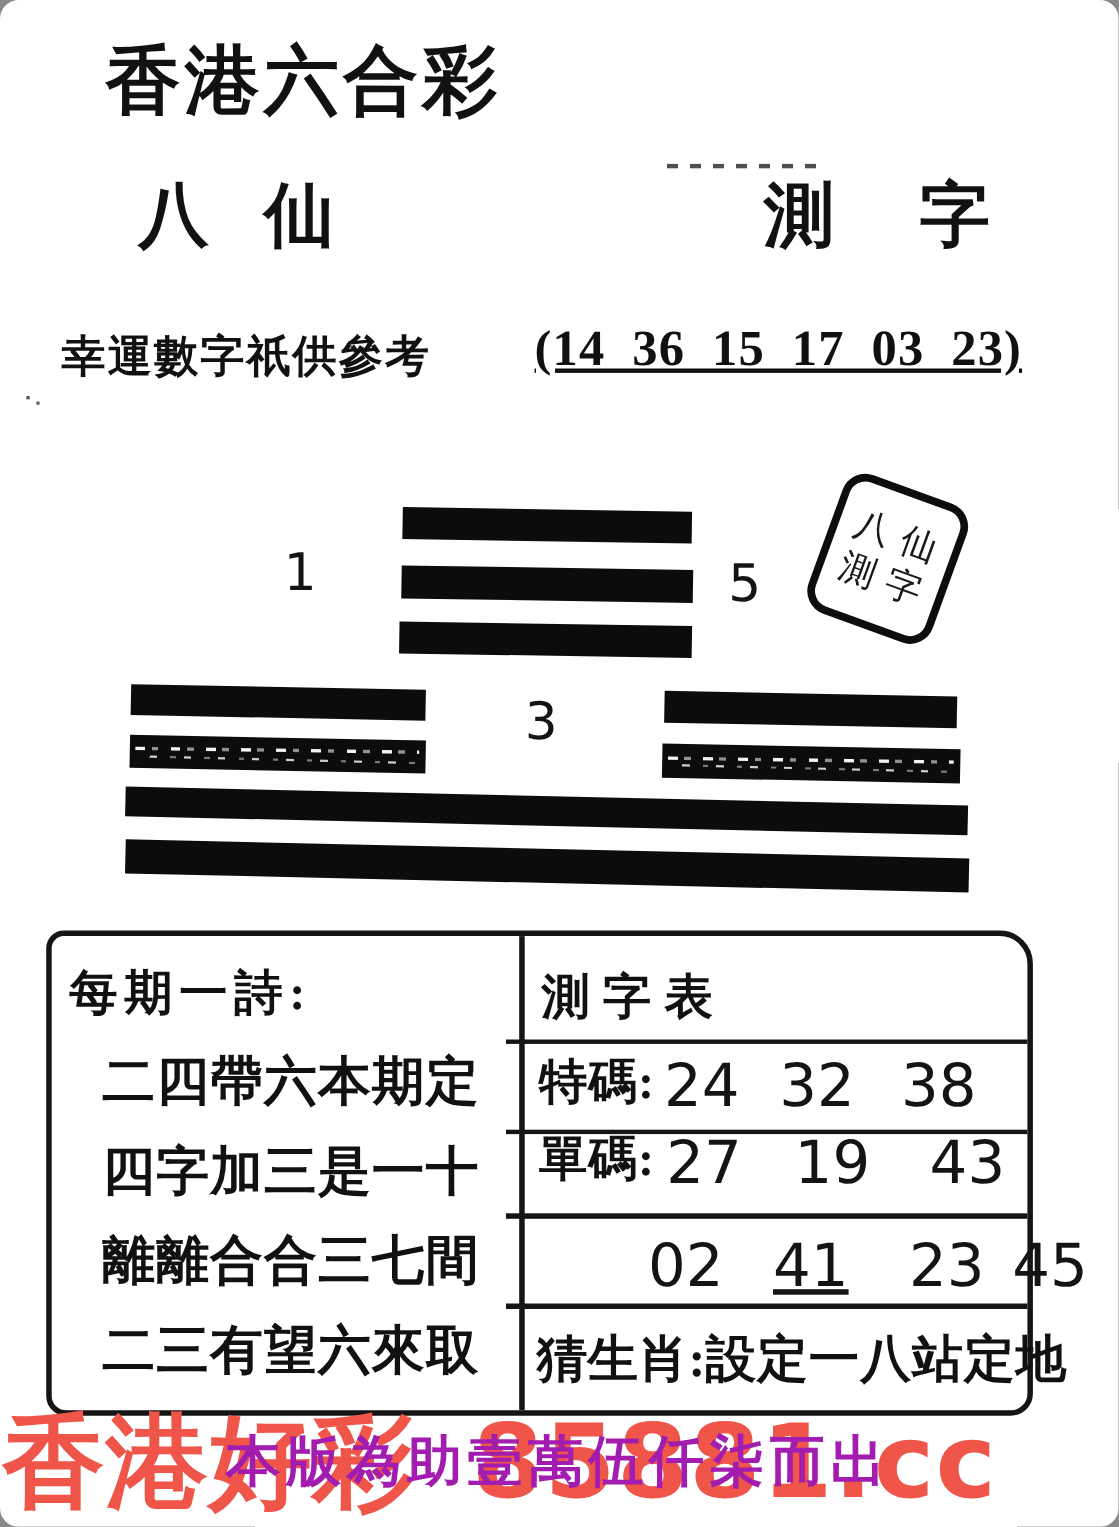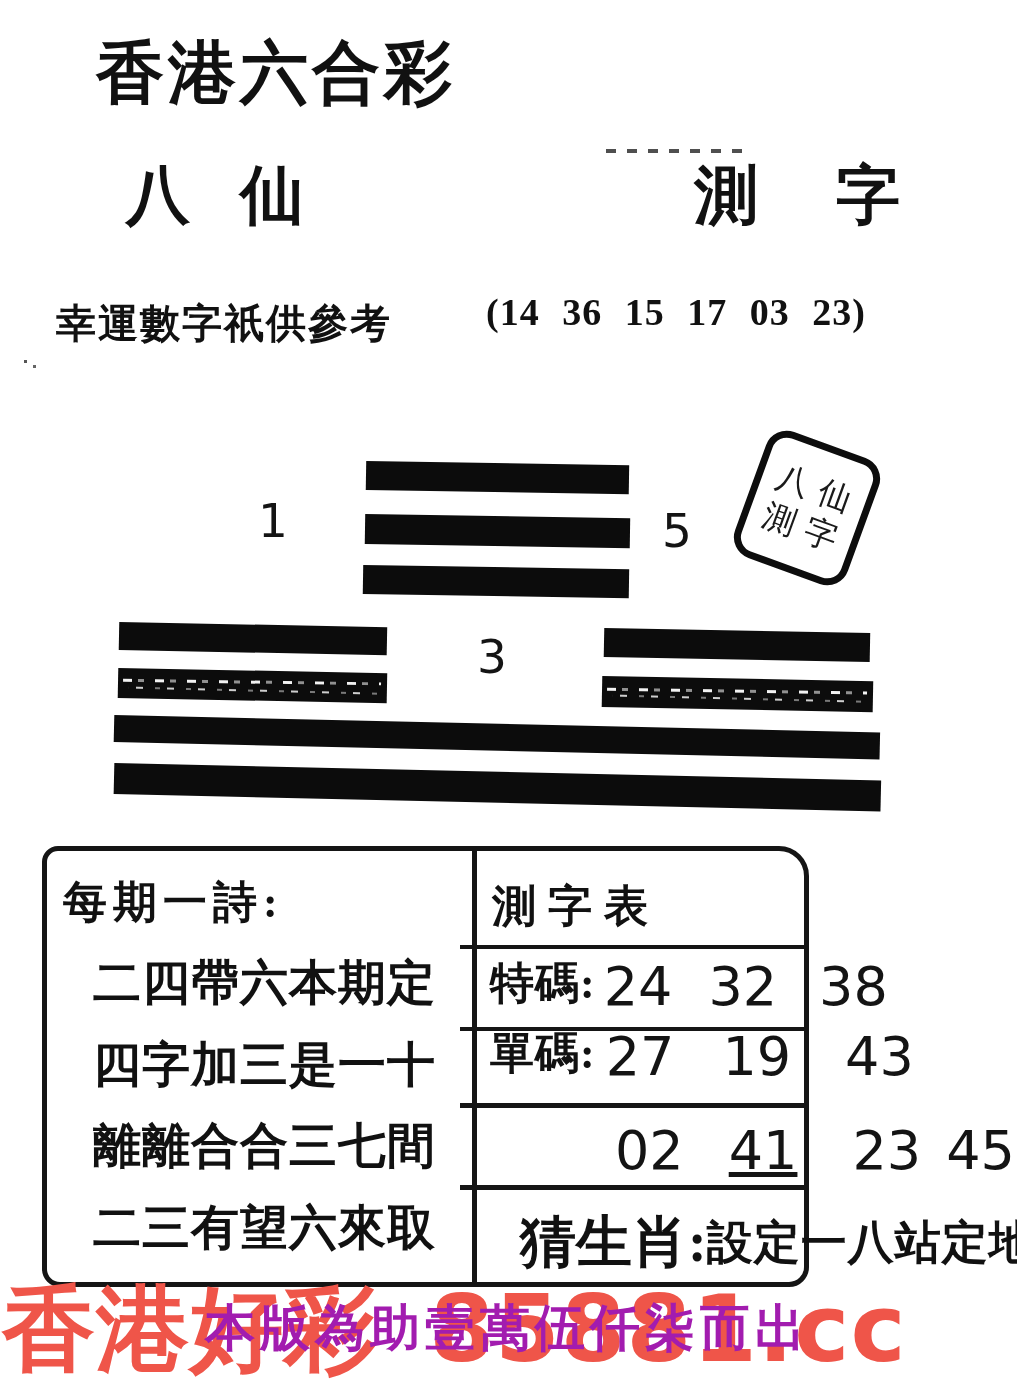--- a/index.html
+++ b/index.html
@@ -4,20 +4,21 @@
 <style>
   html,body{margin:0;padding:0;background:#888;}
   .page{
     position:relative;
     width:1017px;height:1388px;
     margin:0 auto;
     background:#ffffff;
     overflow:hidden;
     font-family:"Liberation Serif", serif;
     color:#111;
+    border-radius:17px;
   }
   
   .title{
     position:absolute;left:96px;top:28px;
     font-size:68px;font-weight:700;letter-spacing:4px;
     white-space:nowrap;
   }
   .artifact-dashes{
     position:absolute;left:606px;top:149px;width:140px;height:4px;
     background:repeating-linear-gradient(to right,#232323 0 10px,transparent 10px 21px);
@@ -30,22 +31,22 @@
   .sub-right{
     position:absolute;left:694px;top:152px;
     font-size:64px;font-weight:600;letter-spacing:78px;white-space:nowrap;
   }
   .lucky-label{
     position:absolute;left:56px;top:296px;
     font-size:40px;font-weight:700;letter-spacing:2px;white-space:nowrap;
   }
   .lucky-numbers{
     position:absolute;left:486px;top:290px;
-    font-size:38px;font-weight:600;letter-spacing:1px;word-spacing:12px;
-    font-family:"Liberation Serif", serif;white-space:nowrap;
+    font-size:46px;font-weight:600;letter-spacing:1px;word-spacing:12px;
+    font-family:"Liberation Serif", serif;white-space:nowrap;text-decoration:underline;
   }
   .artifact-dots{
     position:absolute;left:24px;top:360px;width:3px;height:3px;background:#555;
     box-shadow:9px 5px 0 #666;
   }
   
   .bar{position:absolute;background:#0c0c0c;transform-origin:left center;}
   .bar.t1{left:366px;top:461px;width:263px;height:29px;transform:rotate(0.9deg);}
   .bar.t2{left:365px;top:514px;width:265px;height:30px;transform:rotate(0.9deg);}
   .bar.t3{left:363px;top:565px;width:266px;height:29px;transform:rotate(0.9deg);}
@@ -79,21 +80,21 @@
     transform:rotate(20deg);
     display:flex;flex-direction:column;justify-content:center;align-items:center;
     box-sizing:border-box;
   }
   .stamp-line{
     font-size:33px;line-height:1.25;letter-spacing:11px;padding-left:11px;
     font-weight:400;white-space:nowrap;color:#1a1a1a;
   }
   
   .ptable{
-    position:absolute;left:42px;top:846px;width:767px;height:441px;
+    position:absolute;left:42px;top:846px;width:897px;height:441px;
     border:5px solid #151515;border-radius:16px 30px 20px 18px;
     box-sizing:border-box;
   }
   .v-divider{position:absolute;left:425px;top:0;bottom:0;width:5px;background:#151515;}
   .h-line{position:absolute;left:413px;right:0;height:4px;background:#151515;}
   .h-line.h1{top:94px;}
   .h-line.h2{top:176px;}
   .h-line.h3{top:252px;height:5px;}
   .h-line.h4{top:334px;height:5px;}
   .poem-heading{
@@ -119,26 +120,26 @@
     color:#141414;
   }
   .row-special{left:443px;top:108px;}
   .row-special .n0{margin-left:8px;}
   .row-special .n1{margin-left:36px;}
   .row-special .n2{margin-left:42px;}
   .row-single{left:443px;top:178px;}
   .row-single .n0{margin-left:10px;}
   .row-single .n1{margin-left:48px;}
   .row-single .n2{margin-left:54px;}
-  .row-extra{left:568px;top:272px;}
+  .row-extra{left:542px;top:272px;}
   .row-extra .n1{margin-left:45px;text-decoration:underline;}
   .row-extra .n2{margin-left:55px;}
   .row-extra .n3{margin-left:25px;}
   .row-zodiac{left:441px;top:354px;align-items:center;}
-  .zodiac-label{font-size:56px;font-weight:700;letter-spacing:0;margin-left:32px;}
+  .zodiac-label{font-size:46px;font-weight:700;letter-spacing:0;}
   .zodiac-value{font-size:46px;font-weight:700;letter-spacing:1px;}
   
   .watermark{
     position:absolute;left:2px;top:1281px;z-index:1;
     font-family:"DejaVu Sans", sans-serif;font-weight:800;
     font-size:93px;line-height:1.05;letter-spacing:1px;word-spacing:18px;
     color:#ef5549;white-space:nowrap;
   }
   .footer-note{
     position:absolute;left:205px;top:1295px;z-index:2;

